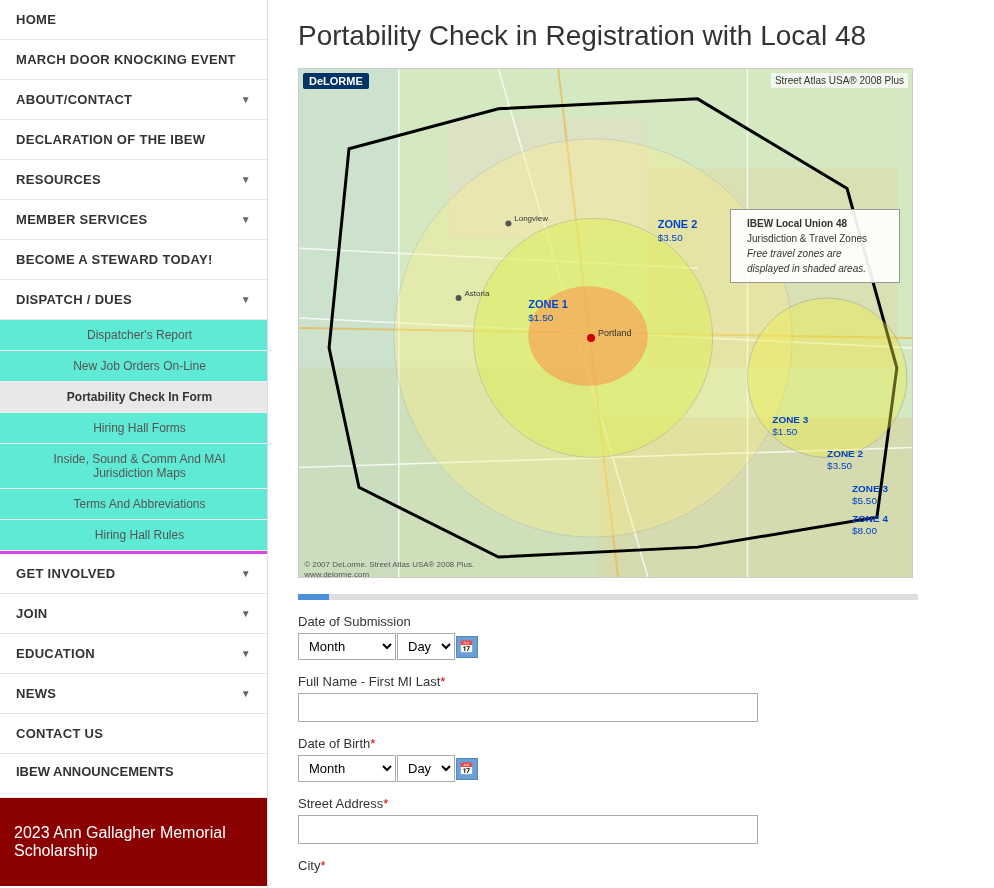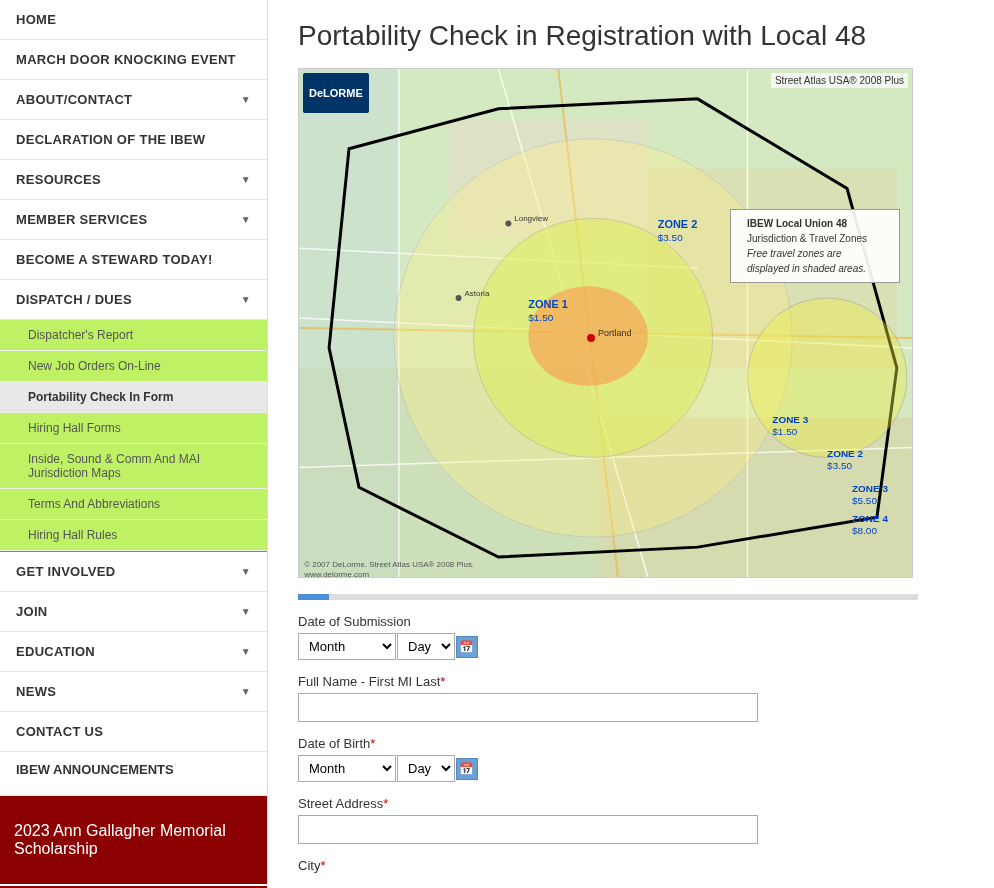--- a/index.html
+++ b/index.html
@@ -23,22 +23,23 @@
       cursor: pointer;
       font-size: 13px;
       font-weight: 600;
       color: #333;
       text-transform: uppercase;
       letter-spacing: 0.3px;
     }
     .sidebar-item-top .chevron { font-size: 10px; color: #666; }
 
     .sidebar-sub {
-      background: #bef264;
-      border-bottom: 1px solid #d946ef;
+      background: #5eead4;
+      border-bottom: 3px solid #d946ef;
+      text-align: center;
     }
     .sidebar-sub-item {
       padding: 8px 16px 8px 28px;
       font-size: 12px;
       color: #555;
       cursor: pointer;
       border-bottom: 1px solid #eee;
     }
     .sidebar-sub-item.active {
       background: #e8e8e8;
@@ -90,21 +91,21 @@
     }
 
     .map-label {
       position: absolute;
       top: 4px;
       left: 4px;
       background: #003366;
       color: #fff;
       font-size: 11px;
       font-weight: bold;
-      padding: 14px 6px;
+      padding: 2px 6px;
       border-radius: 2px;
     }
     .map-label-right {
       position: absolute;
       top: 4px;
       right: 4px;
       font-size: 10px;
       color: #333;
       background: rgba(255,255,255,0.7);
       padding: 2px 4px;

